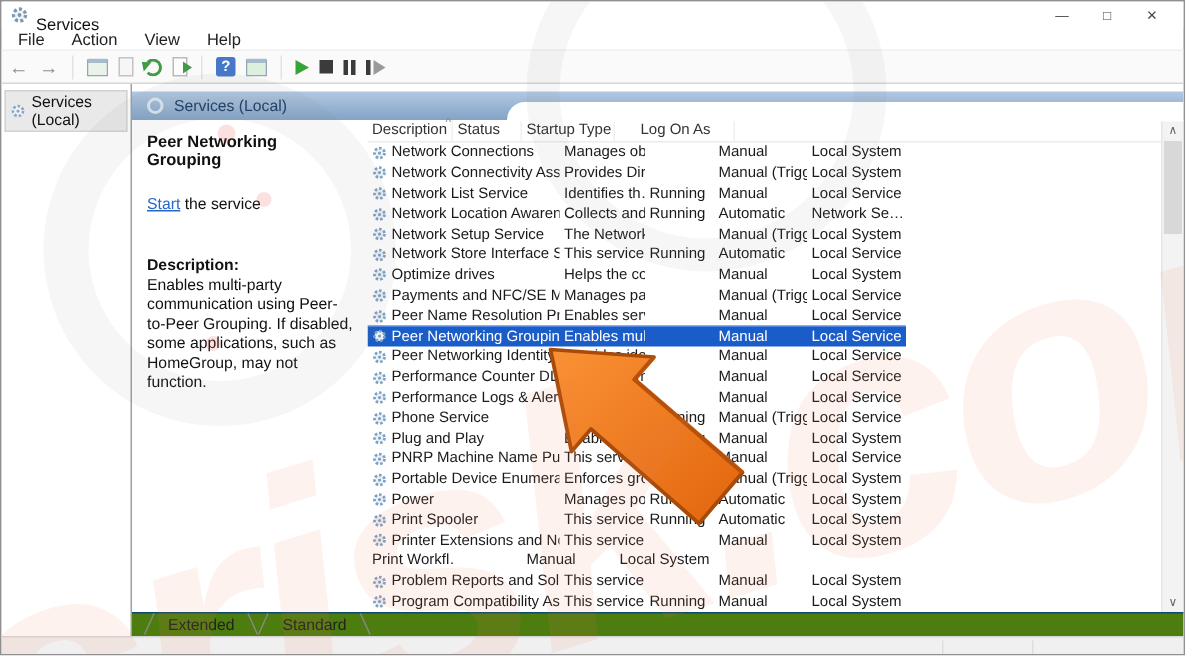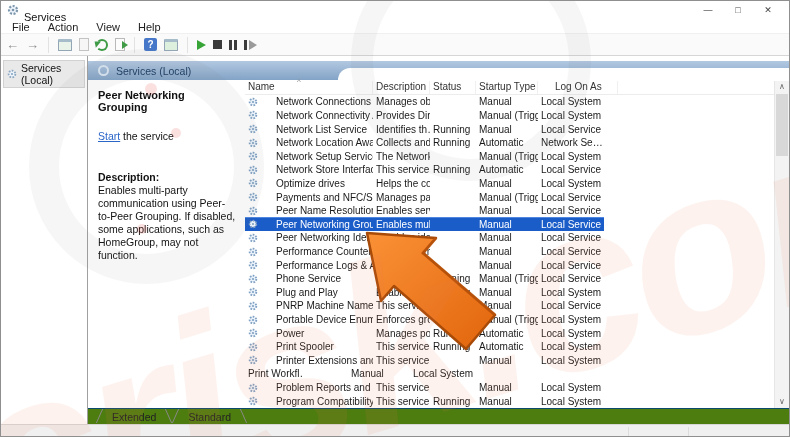--- a/index.html
+++ b/index.html
@@ -73,21 +73,21 @@
   
   .list { flex:1; position:relative; font-size:10px; min-width:0; }
   .list-header { display:flex; height:15px; color:#333; position:relative; border-bottom:1px solid #ececec; }
   .hcell { padding:1px 0 0 3px; border-right:1px solid #f0f0f0; overflow:hidden; white-space:nowrap; }
   .hc-name{width:128px;} .hc-desc{width:57px;} .hc-status{width:46px;}
   .hc-startup{width:62px;} .hc-logon{width:66px;margin-left:14px;}
   .sort-caret { position:absolute; left:52px; top:-3px; font-size:8px; color:#888; }
   .rows { position:absolute; top:15px; left:0; right:16px; bottom:0; overflow:hidden; }
   .row { display:flex; width:359px; height:13.62px; align-items:center; color:#1a1a1a; }
   .cell { overflow:hidden; white-space:nowrap; padding-left:3px; }
-  .c-name{width:128px; display:flex; align-items:center; gap:18px;}
+  .c-name{width:128px; display:flex; align-items:center; gap:3px;}
   .c-desc{width:57px;} .c-status{width:46px;} .c-startup{width:62px;} .c-logon{width:66px;}
   .gear { flex:0 0 auto; }
   .row.selected { background:#1a5cc8; color:#fff; box-shadow:inset 0 1px 0 #4f86e0; }
 
   .vscroll { position:absolute; right:0; top:0; bottom:0; width:15px; background:#f3f3f3;
              border-left:1px solid #e6e6e6; }
   .vs-arrow { height:13px; text-align:center; font-size:8px; color:#666; line-height:13px; }
   .vs-down { position:absolute; bottom:0; left:0; right:0; }
   .vs-thumb { position:absolute; top:14px; left:1px; right:1px; height:62px; background:#d8d8d8; }
 
@@ -177,21 +177,20 @@
         <div class="detail">
           <div class="detail-title">Peer Networking Grouping</div>
           <div class="start-line"><span class="start-link">Start</span><span> the service</span></div>
           <div class="desc-label">Description:</div>
           <div class="desc-text">Enables multi-party communication using Peer-to-Peer Grouping.  If disabled, some applications, such as HomeGroup, may not function.</div>
         </div>
 
         <div class="list">
           <div class="list-header">
             <span class="sort-caret">^</span>
-            <div class="hcell hc-name">Name</div>
             <div class="hcell hc-desc">Description</div>
             <div class="hcell hc-status">Status</div>
             <div class="hcell hc-startup">Startup Type</div>
             <div class="hcell hc-logon">Log On As</div>
           </div>
 
           <div class="rows">
               <div class="row">
               <div class="cell c-name">
                 <svg class="gear" width="10" height="10" viewBox="0 0 12 12">

